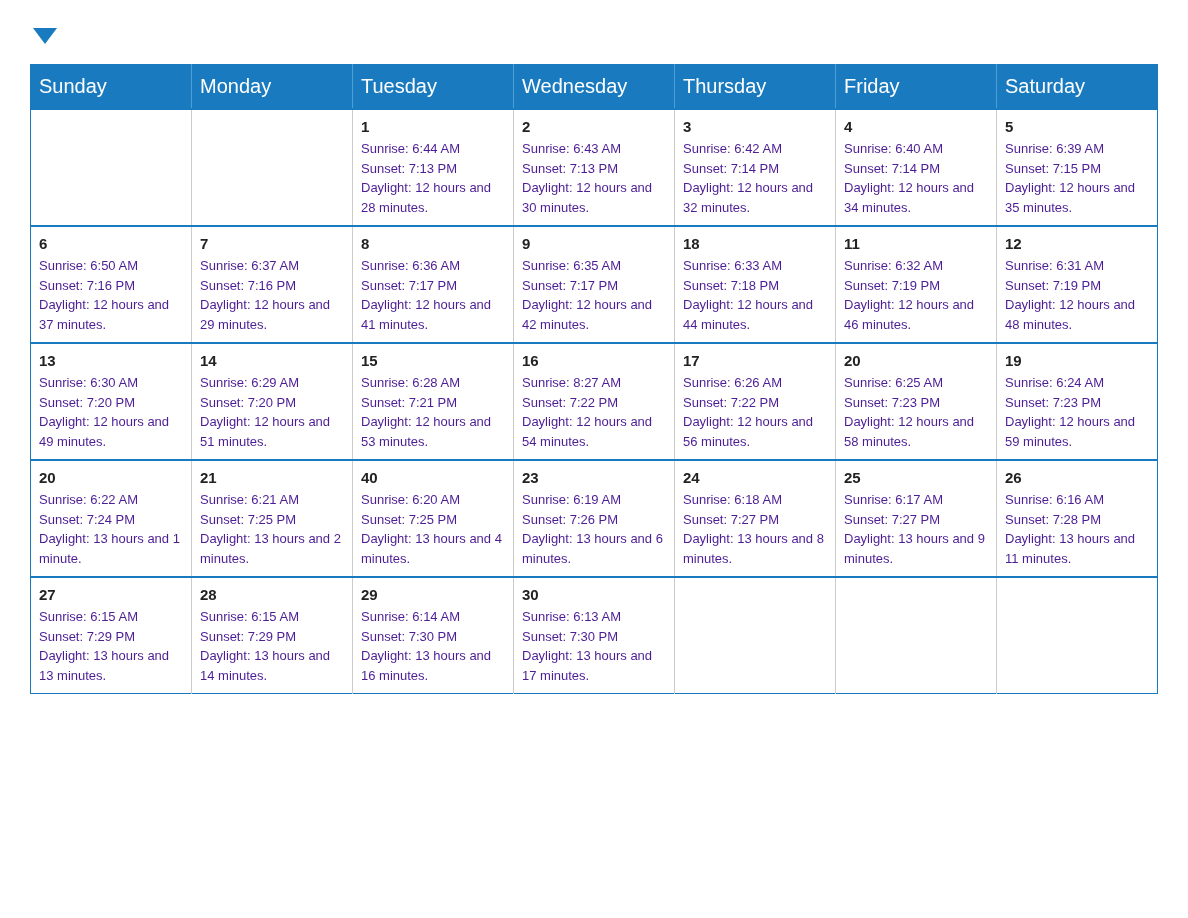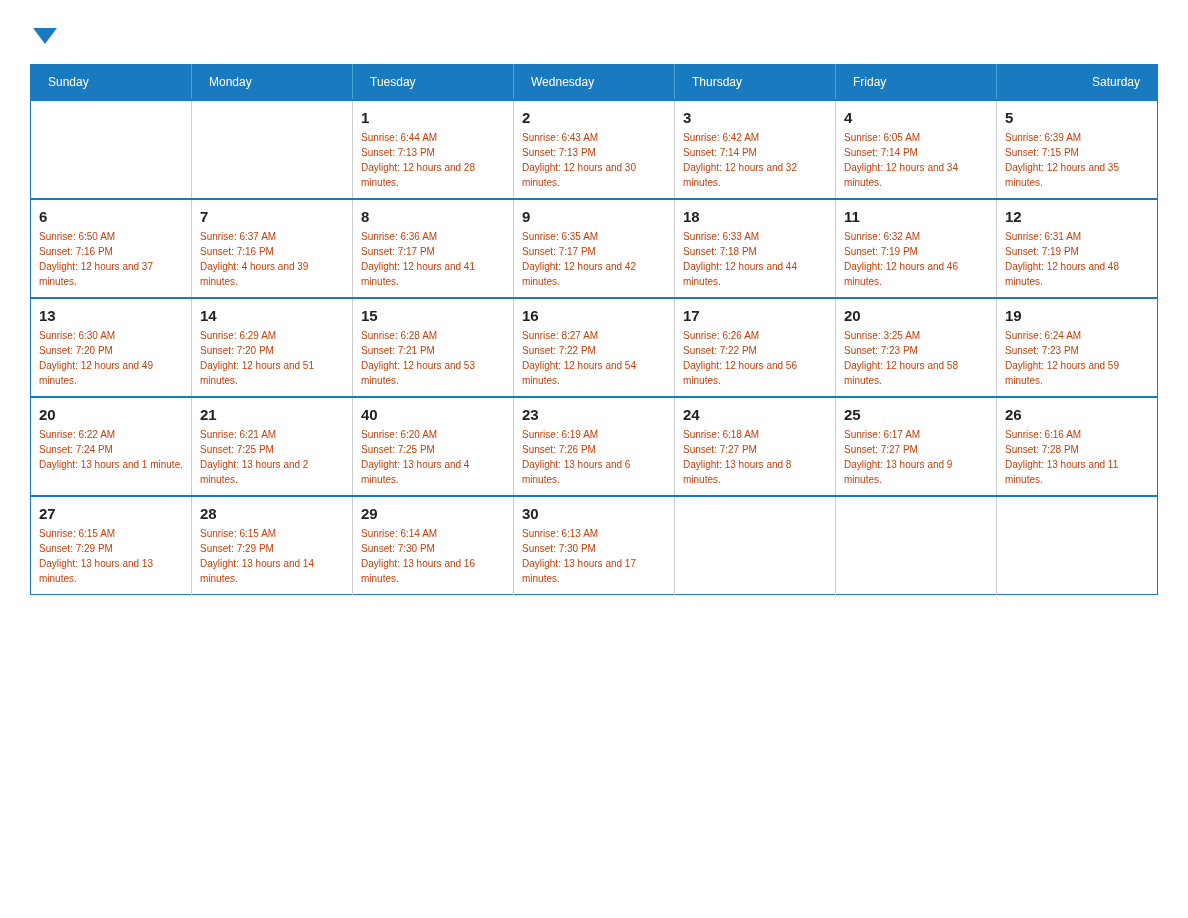--- a/index.html
+++ b/index.html
@@ -51,29 +51,28 @@
       margin-top: 4px;
     }
     .calendar {
       width: 100%;
       border-collapse: collapse;
       border: 1px solid #1a7abf;
     }
     .calendar th {
       background-color: #1a7abf;
       color: #fff;
-      padding: 10px 17px;
+      padding: 10px 8px;
       text-align: left;
-      font-size: 12px;
+      font-size: 20px;
       font-weight: normal;
       border-right: 1px solid #4da0d4;
     }
     .calendar th:last-child {
       border-right: none;
-      text-align: right;
     }
     .calendar td {
       vertical-align: top;
       padding: 8px 8px;
       border-right: 1px solid #ccc;
       border-top: 2px solid #1a7abf;
       width: 14.28%;
       min-height: 110px;
       font-size: 13px;
       color: #333;
@@ -85,22 +84,22 @@
       border-bottom: none;
     }
     .day-number {
       font-size: 15px;
       font-weight: bold;
       color: #222;
       margin-bottom: 4px;
       display: block;
     }
     .day-info {
-      font-size: 10px;
-      color: #c2410c;
+      font-size: 13px;
+      color: #4c1d95;
       line-height: 1.5;
     }
     .empty-cell {
       background: #fff;
     }
     .logo-line {
       display: flex;
       align-items: flex-start;
     }
   </style>
@@ -159,21 +158,21 @@
           <span class="day-number">3</span>
           <div class="day-info">
             <div>Sunrise: 6:42 AM</div>
             <div>Sunset: 7:14 PM</div>
             <div>Daylight: 12 hours and 32 minutes.</div>
           </div>
         </td>
         <td>
           <span class="day-number">4</span>
           <div class="day-info">
-            <div>Sunrise: 6:05 AM</div>
+            <div>Sunrise: 6:40 AM</div>
             <div>Sunset: 7:14 PM</div>
             <div>Daylight: 12 hours and 34 minutes.</div>
           </div>
         </td>
         <td>
           <span class="day-number">5</span>
           <div class="day-info">
             <div>Sunrise: 6:39 AM</div>
             <div>Sunset: 7:15 PM</div>
             <div>Daylight: 12 hours and 35 minutes.</div>
@@ -187,21 +186,21 @@
             <div>Sunrise: 6:50 AM</div>
             <div>Sunset: 7:16 PM</div>
             <div>Daylight: 12 hours and 37 minutes.</div>
           </div>
         </td>
         <td>
           <span class="day-number">7</span>
           <div class="day-info">
             <div>Sunrise: 6:37 AM</div>
             <div>Sunset: 7:16 PM</div>
-            <div>Daylight: 4 hours and 39 minutes.</div>
+            <div>Daylight: 12 hours and 29 minutes.</div>
           </div>
         </td>
         <td>
           <span class="day-number">8</span>
           <div class="day-info">
             <div>Sunrise: 6:36 AM</div>
             <div>Sunset: 7:17 PM</div>
             <div>Daylight: 12 hours and 41 minutes.</div>
           </div>
         </td>
@@ -275,21 +274,21 @@
           <span class="day-number">17</span>
           <div class="day-info">
             <div>Sunrise: 6:26 AM</div>
             <div>Sunset: 7:22 PM</div>
             <div>Daylight: 12 hours and 56 minutes.</div>
           </div>
         </td>
         <td>
           <span class="day-number">20</span>
           <div class="day-info">
-            <div>Sunrise: 3:25 AM</div>
+            <div>Sunrise: 6:25 AM</div>
             <div>Sunset: 7:23 PM</div>
             <div>Daylight: 12 hours and 58 minutes.</div>
           </div>
         </td>
         <td>
           <span class="day-number">19</span>
           <div class="day-info">
             <div>Sunrise: 6:24 AM</div>
             <div>Sunset: 7:23 PM</div>
             <div>Daylight: 12 hours and 59 minutes.</div>

